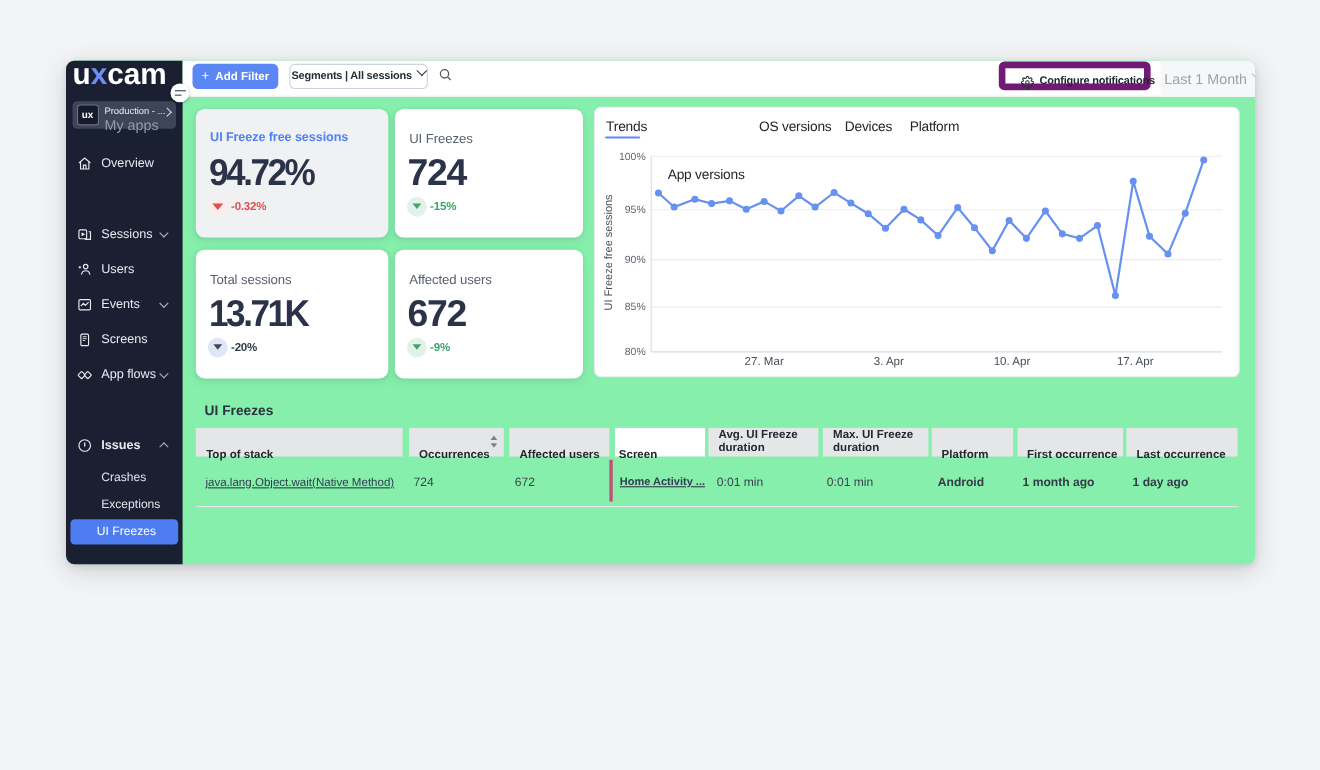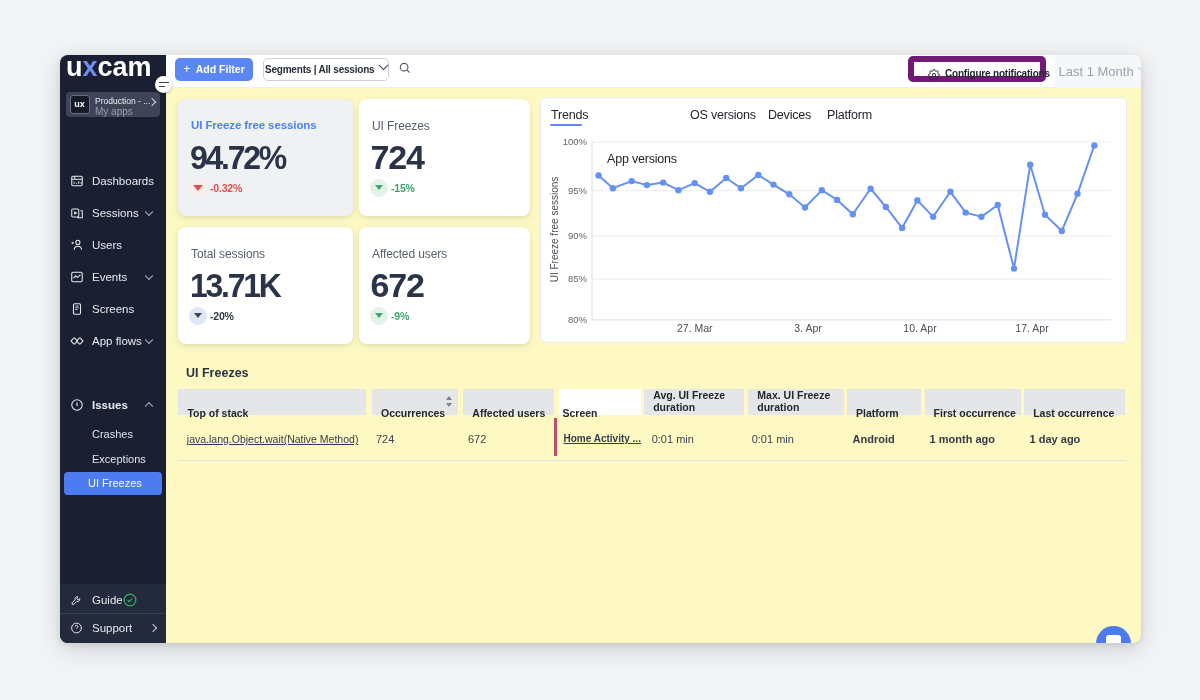--- a/index.html
+++ b/index.html
@@ -1,27 +1,27 @@
 <!DOCTYPE html>
 <html><head>
 <meta charset="utf-8">
 <style>
   * { margin:0; padding:0; box-sizing:border-box; }
   html,body { width:1200px; height:700px; font-family:"Liberation Sans", sans-serif; }
   body { background:#f3f4f5; position:relative; overflow:hidden; }
-  .app { position:absolute; left:60px; top:55px; width:1081px; height:588px; background:#fef9c3;
+  .app { position:absolute; left:60px; top:55px; width:1081px; height:458px; background:#86efac;
          border-radius:8px; box-shadow:0 6px 24px rgba(40,45,60,.18), 0 2px 6px rgba(40,45,60,.10); overflow:hidden;text-decoration:underline; }
   
   .sidebar { position:absolute; left:0; top:0; width:106px; height:588px; background:#1a2031; }
   .logo { position:absolute; left:6px; top:-3px; font-weight:bold; font-size:27px; color:#fff; letter-spacing:0px; }
   .logo .x { color:#6f8df5; }
   .appsel { position:absolute; left:6px; top:37px; width:94px; height:25px; background:#3e4558; border-radius:4px; }
   .appsel .uxbox { position:absolute; left:3.5px; top:3px; width:20px; height:19px; background:#161b2b; border:1px solid #6a7082; border-radius:3px; color:#fff; font-size:9px; font-weight:bold; text-align:center; line-height:17px; }
   .appsel .t1 { position:absolute; left:29px; top:3.5px; font-size:8.5px; color:#eceef2; white-space:nowrap; }
-  .appsel .t2 { position:absolute; left:29px; top:13.5px; font-size:10px; color:#959ba9; }
+  .appsel .t2 { position:absolute; left:29px; top:13.5px; font-size:13px; color:#959ba9; }
   .appsel .chev { position:absolute; right:5px; top:7px; width:6px; height:6px; border-right:1.5px solid #d7dae1; border-top:1.5px solid #d7dae1; transform:rotate(45deg); }
   .nav-item { position:absolute; left:0; width:106px; height:32px; color:#e8eaef; font-size:11.5px; }
   .nav-item .ic { position:absolute; left:10px; top:50%; transform:translateY(-50%); width:14px; height:14px; }
   .nav-item .lb { position:absolute; left:32px; top:50%; transform:translateY(-50%); white-space:nowrap; }
   .nav-item .cv { position:absolute; right:14px; top:50%; width:6px; height:6px; }
   .cv.down { border-right:1.4px solid #aab0bd; border-bottom:1.4px solid #aab0bd; transform:translateY(-70%) rotate(45deg); }
   .cv.up { border-right:1.4px solid #aab0bd; border-bottom:1.4px solid #aab0bd; transform:translateY(-30%) rotate(225deg); }
   .sub-item { position:absolute; left:32px; font-size:11px; color:#dfe2e9; }
   .sel-blue { position:absolute; left:4px; width:98px; height:23px; background:#4c7cf0; border-radius:4px; color:#fff; font-size:11px; line-height:23px; }
   .sel-blue span { margin-left:24px; }
@@ -56,27 +56,27 @@
 <div class="app">
 
   <div class="sidebar">
     <div class="logo">u<span class="x">x</span>cam</div>
     <div class="appsel">
       <div class="uxbox">ux</div>
       <div class="t1">Production - ...</div>
       <div class="t2">My apps</div>
       <div class="chev"></div>
     </div>
-    <div class="nav-item" style="top:110px;">
-      <svg class="ic" viewBox="0 0 24 24" fill="none" stroke="#e8eaef" stroke-width="1.8">
-          <rect x="3" y="4" width="18" height="16" rx="2"></rect>
-          <path d="M3 9h18M8 4v5"></path>
-          <path d="M7 13v4M11 15v2M15 12v5M19 14v3" stroke-width="1.6"></path>
-        </svg>
-      <span class="lb">Dashboards</span>
+    <div class="nav-item" style="top:78px;">
+      <svg class="ic" viewBox="0 0 24 24" fill="none" stroke="#e8eaef" stroke-width="1.8">
+          <path d="M3 10.5 12 3l9 7.5"></path>
+          <path d="M5.5 9v11h13V9"></path>
+          <path d="M10 20v-6h4v6"></path>
+        </svg>
+      <span class="lb">Overview</span>
     </div>
     <div class="nav-item" style="top:142px;">
       <svg class="ic" viewBox="0 0 24 24" fill="none" stroke="#e8eaef" stroke-width="1.8">
           <rect x="3" y="5" width="12" height="14" rx="2"></rect>
           <path d="M8 10.5l3 1.5-3 1.5z" fill="#e8eaef"></path>
           <path d="M18 8h3v12h-9"></path>
         </svg>
       <span class="lb">Sessions</span>
         <span class="cv down"></span>
     </div>

